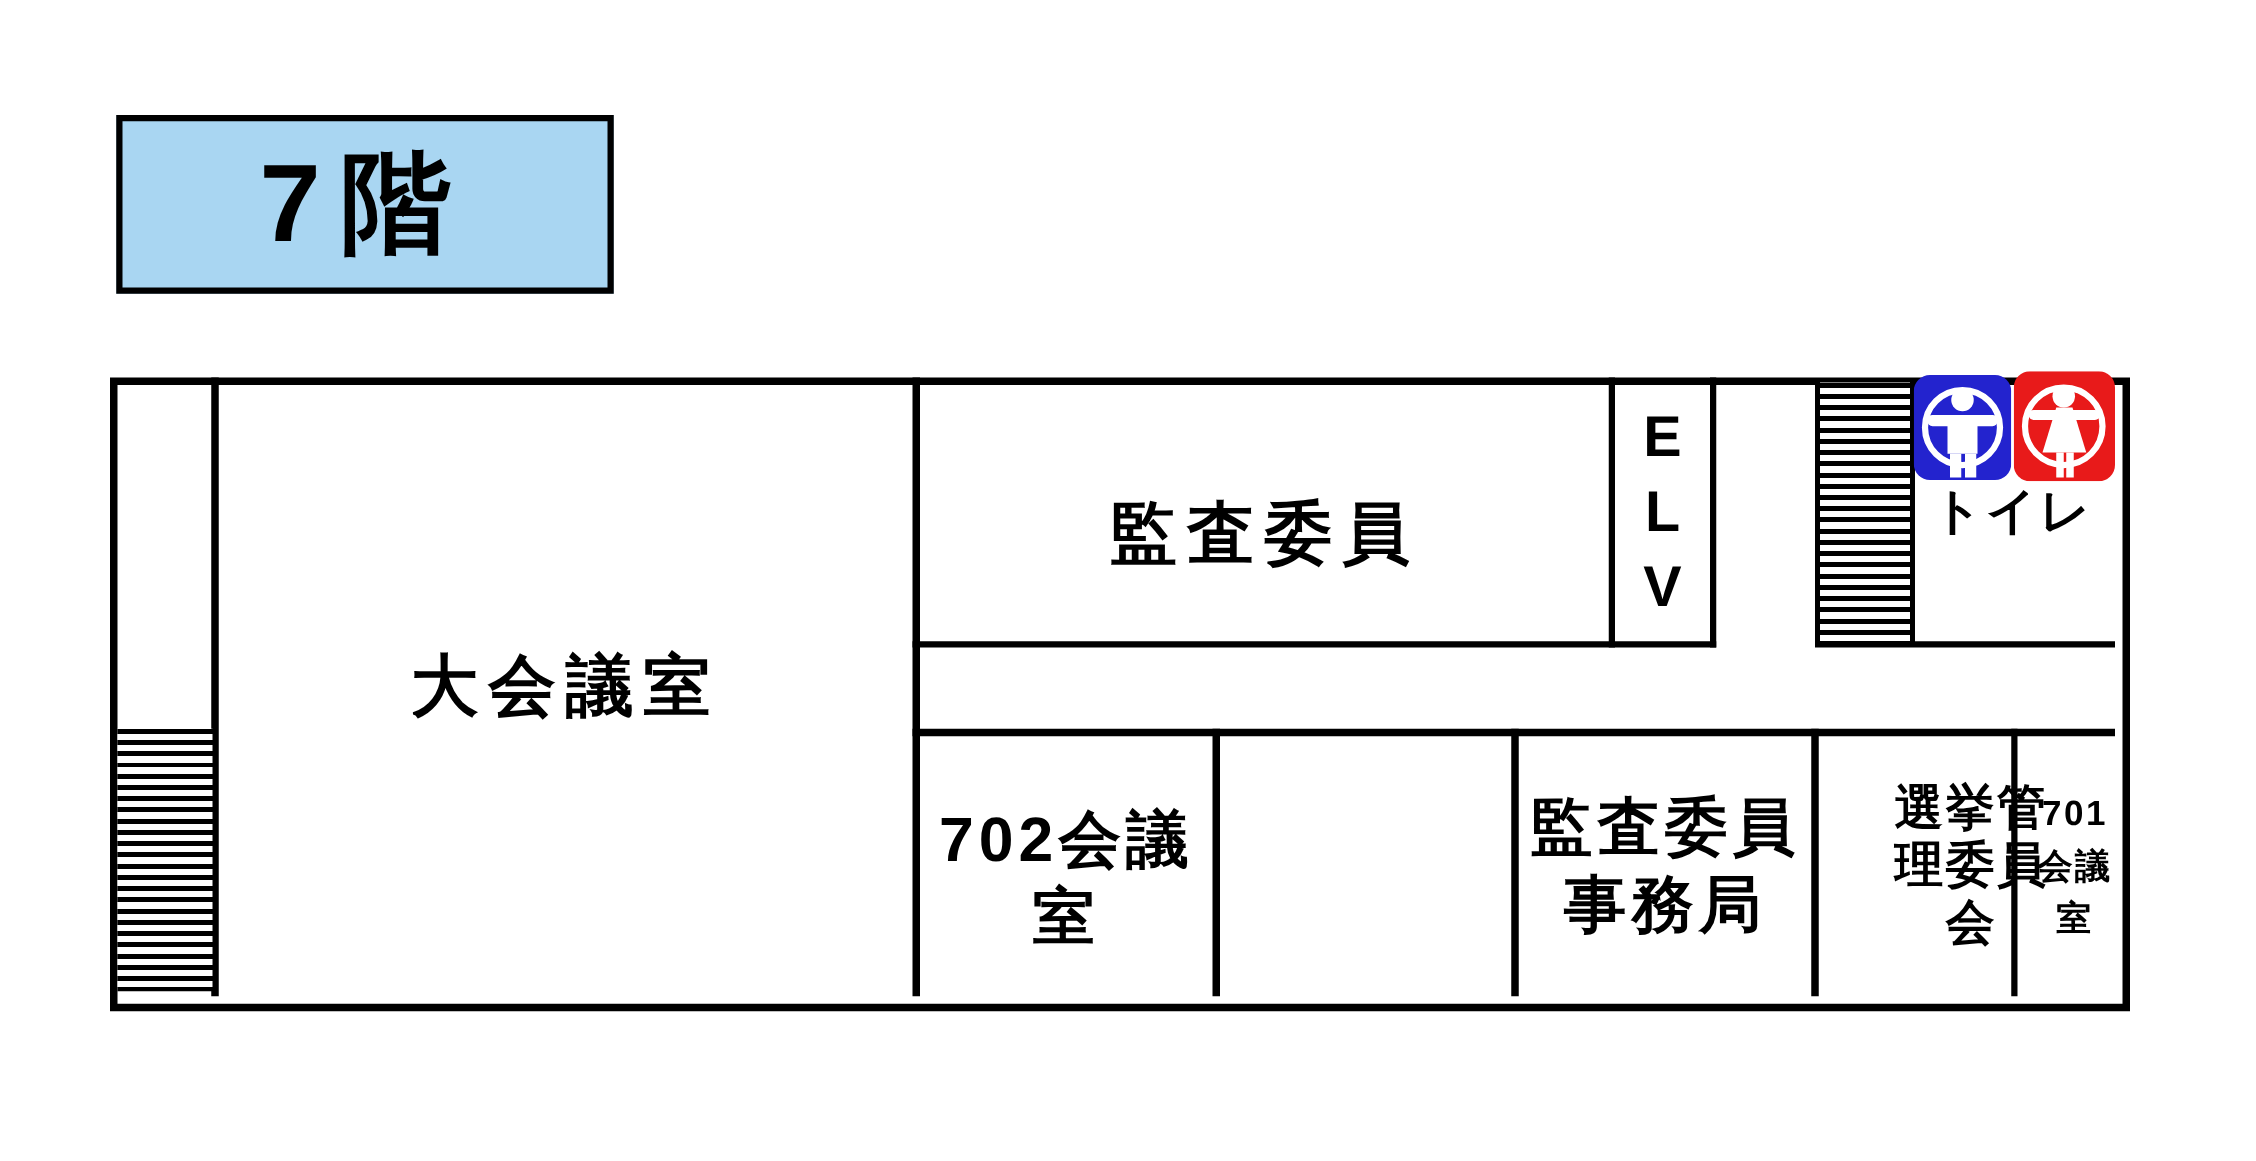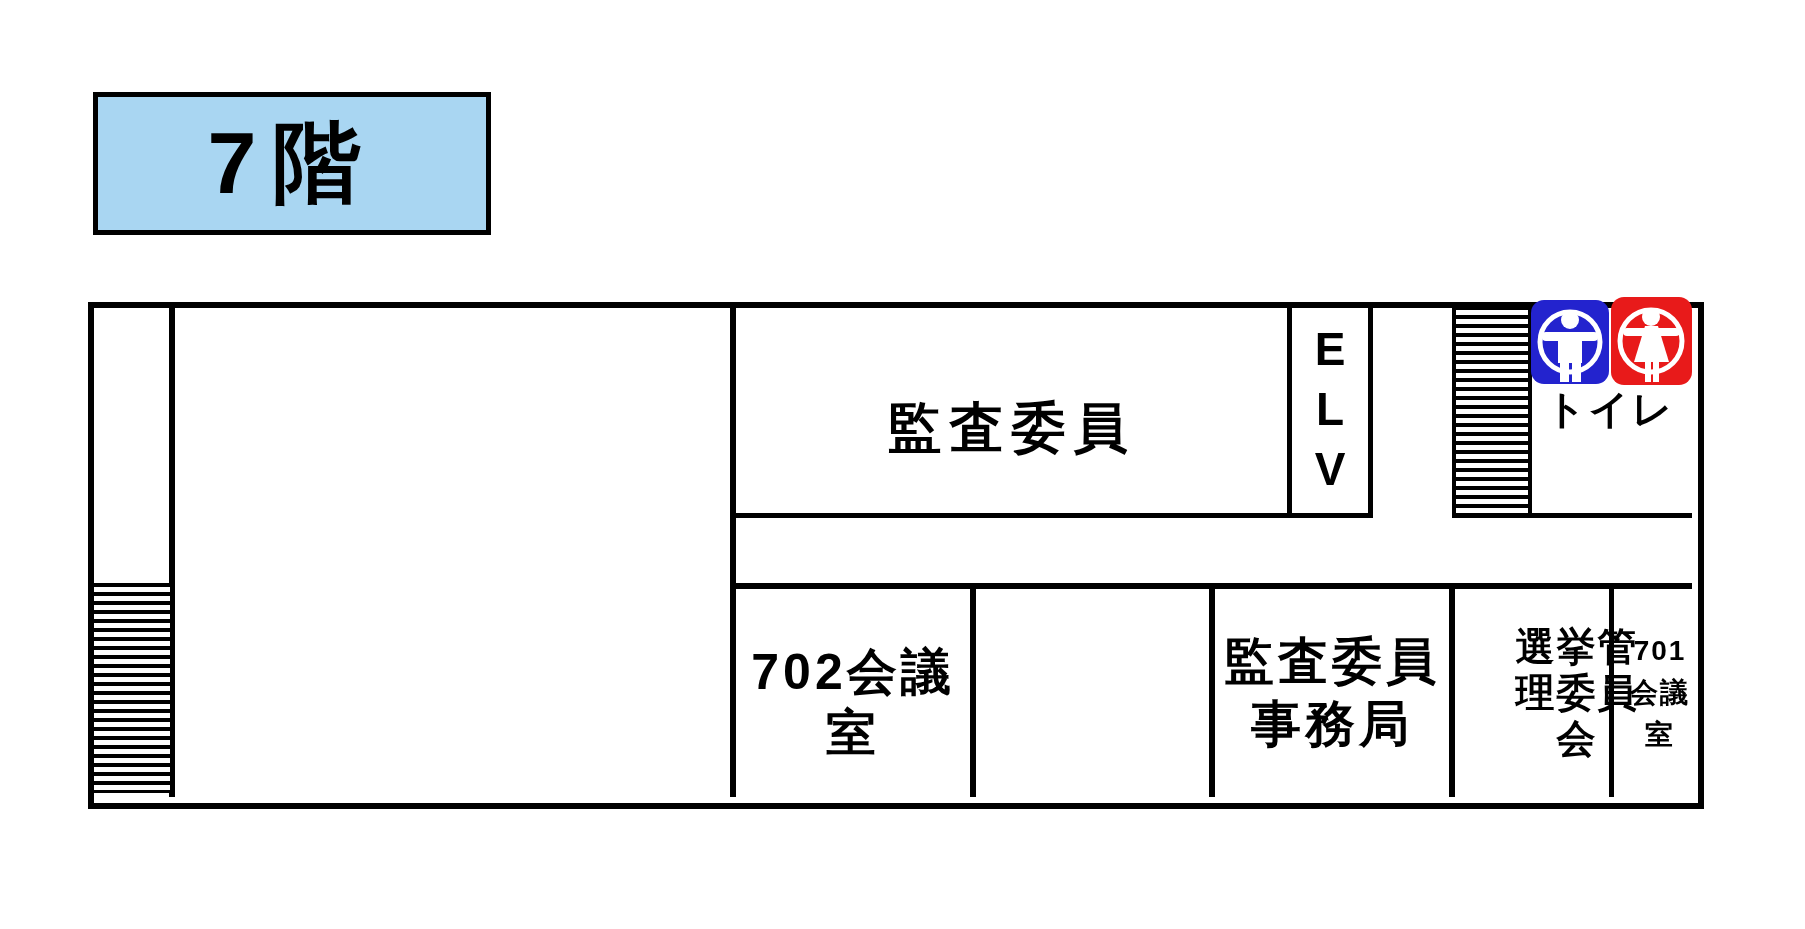--- a/index.html
+++ b/index.html
@@ -56,20 +56,23 @@
   <div class="line" style="left:1452px; top:513px; width:240px; height:5px;"></div>
   <div class="line" style="left:730px; top:583px; width:962px; height:6px;"></div>
   <div class="line" style="left:970px; top:583px; width:6px; height:214px;"></div>
   <div class="line" style="left:1209px; top:583px; width:6px; height:214px;"></div>
   <div class="line" style="left:1449px; top:583px; width:6px; height:214px;"></div>
   <div class="line" style="left:1609px; top:583px; width:5px; height:214px;"></div>
 
   <div class="hatch" style="left:1452px; top:306px; width:80px; height:209px; border-left:4px solid #000; border-right:4px solid #000; box-sizing:border-box;"></div>
   <div class="hatch" style="left:94px; top:583px; width:76px; height:210px;"></div>
 
+  <div class="label room-label-large" style="left:175px; top:302px; width:555px; height:495px;">
+    <span>大会議室</span>
+  </div>
 
   <div class="label room-label-large" style="left:736px; top:302px; width:551px; height:216px; padding-top:36px;">
     <span>監査委員</span>
   </div>
 
   <div class="label elv-label" style="left:1292px; top:302px; width:76px; height:216px;">
     <span>E
 L
 V</span>
   </div>

